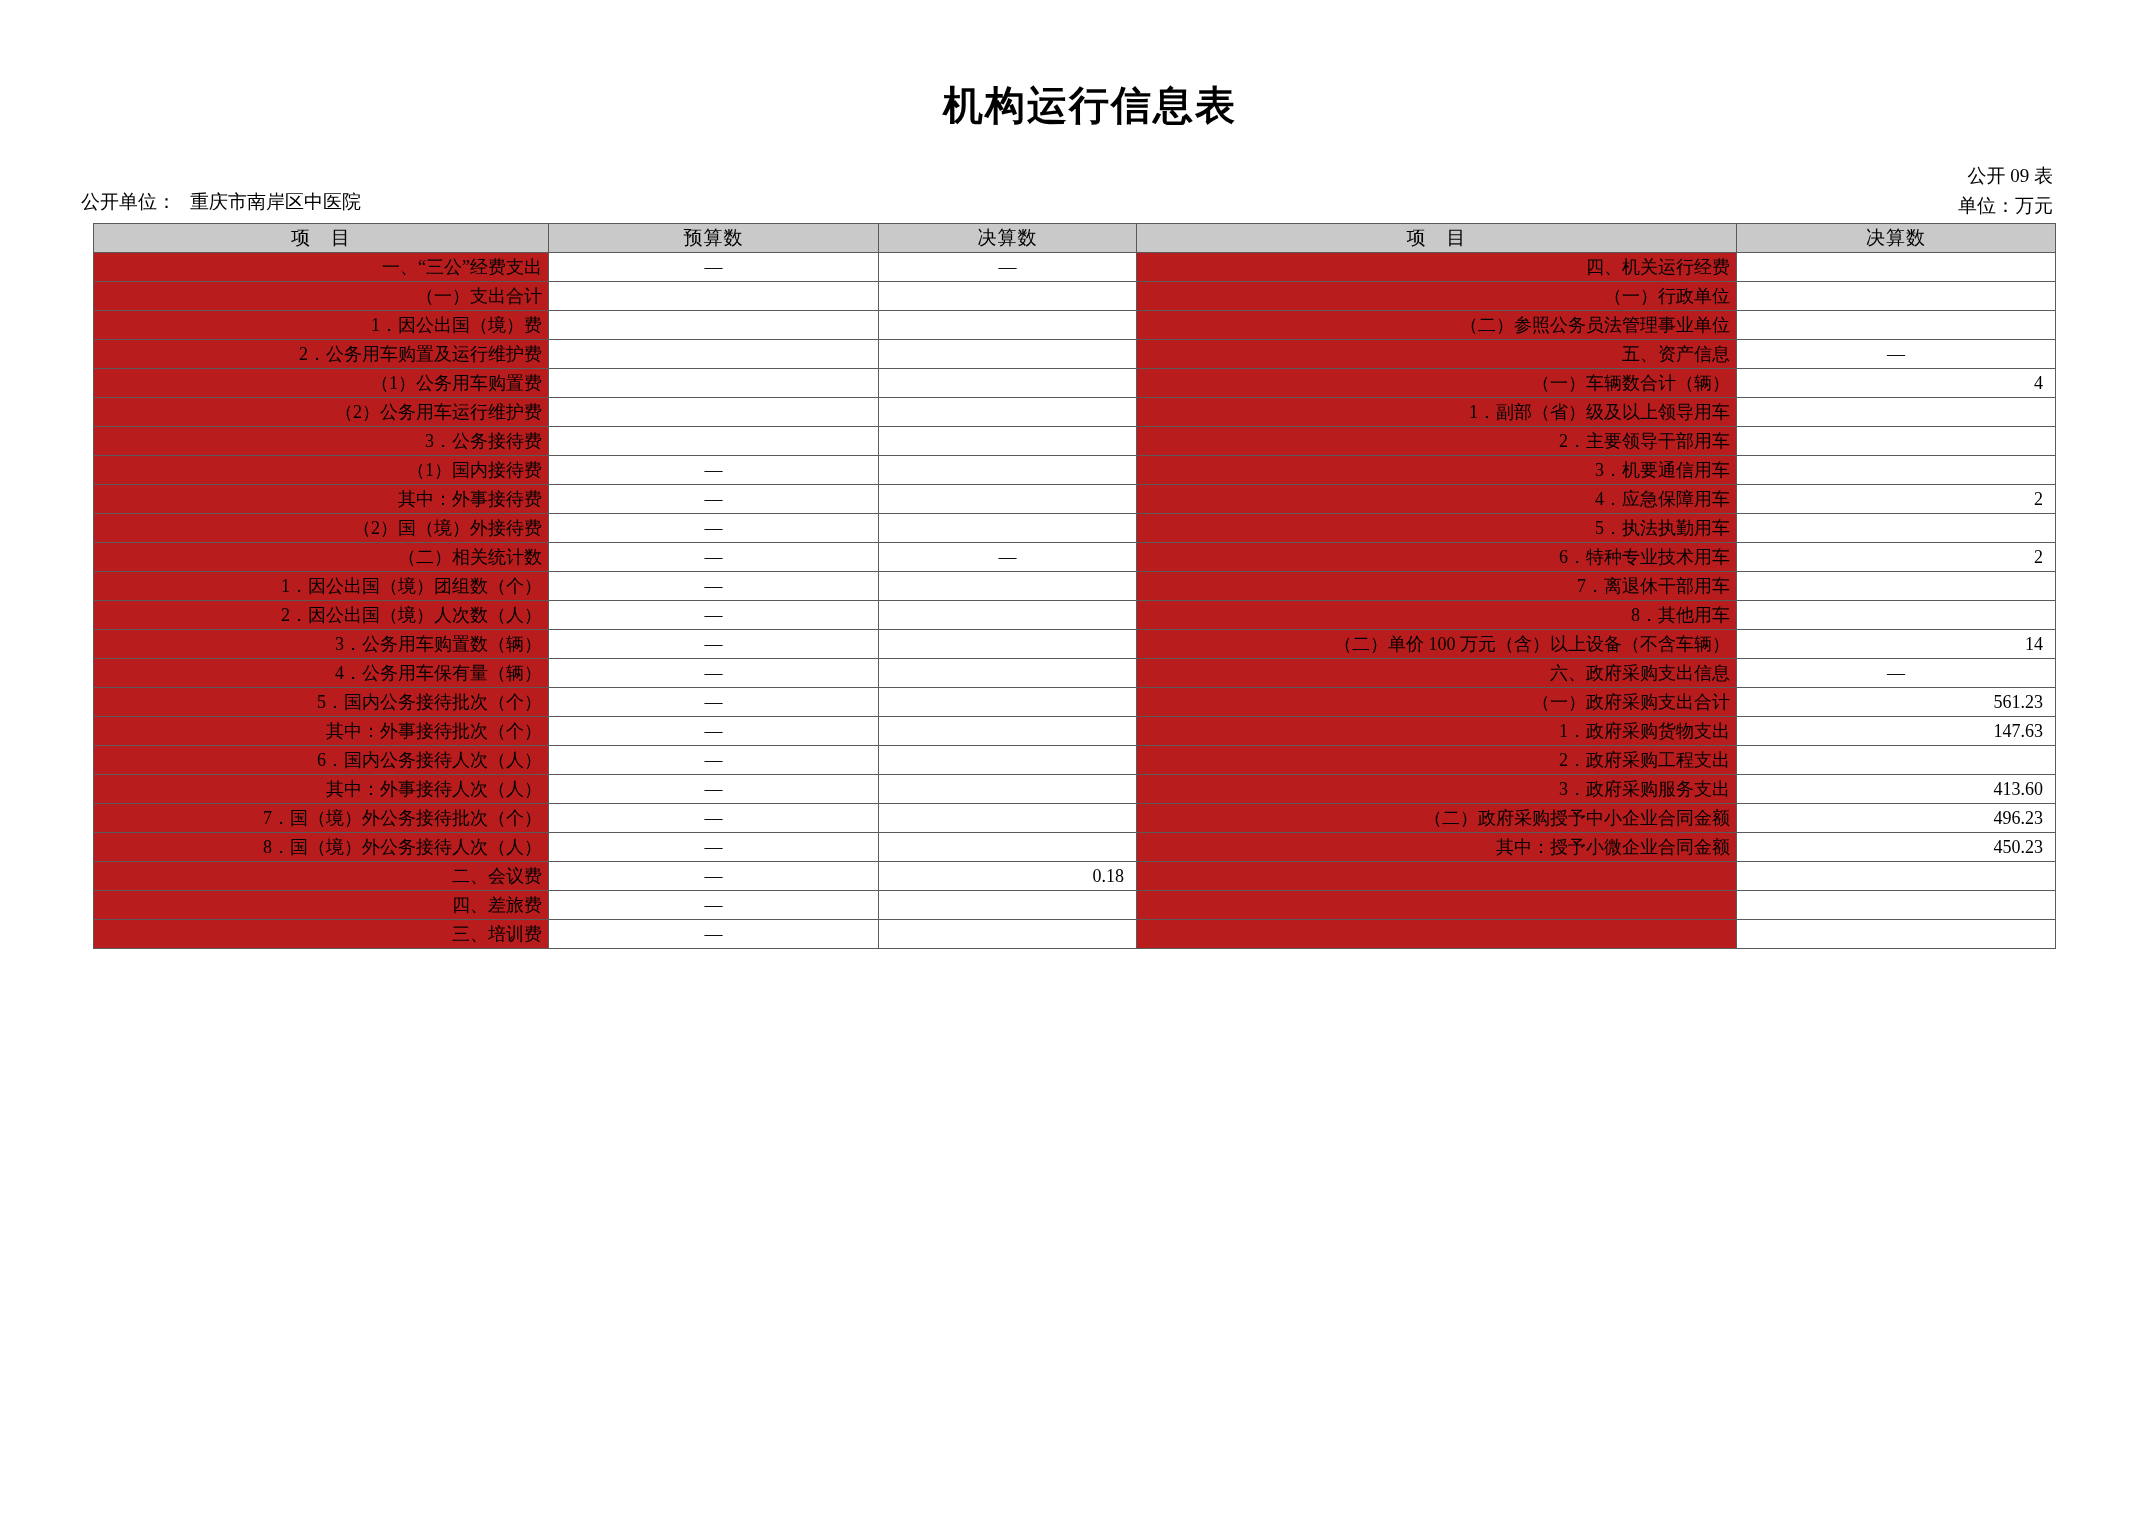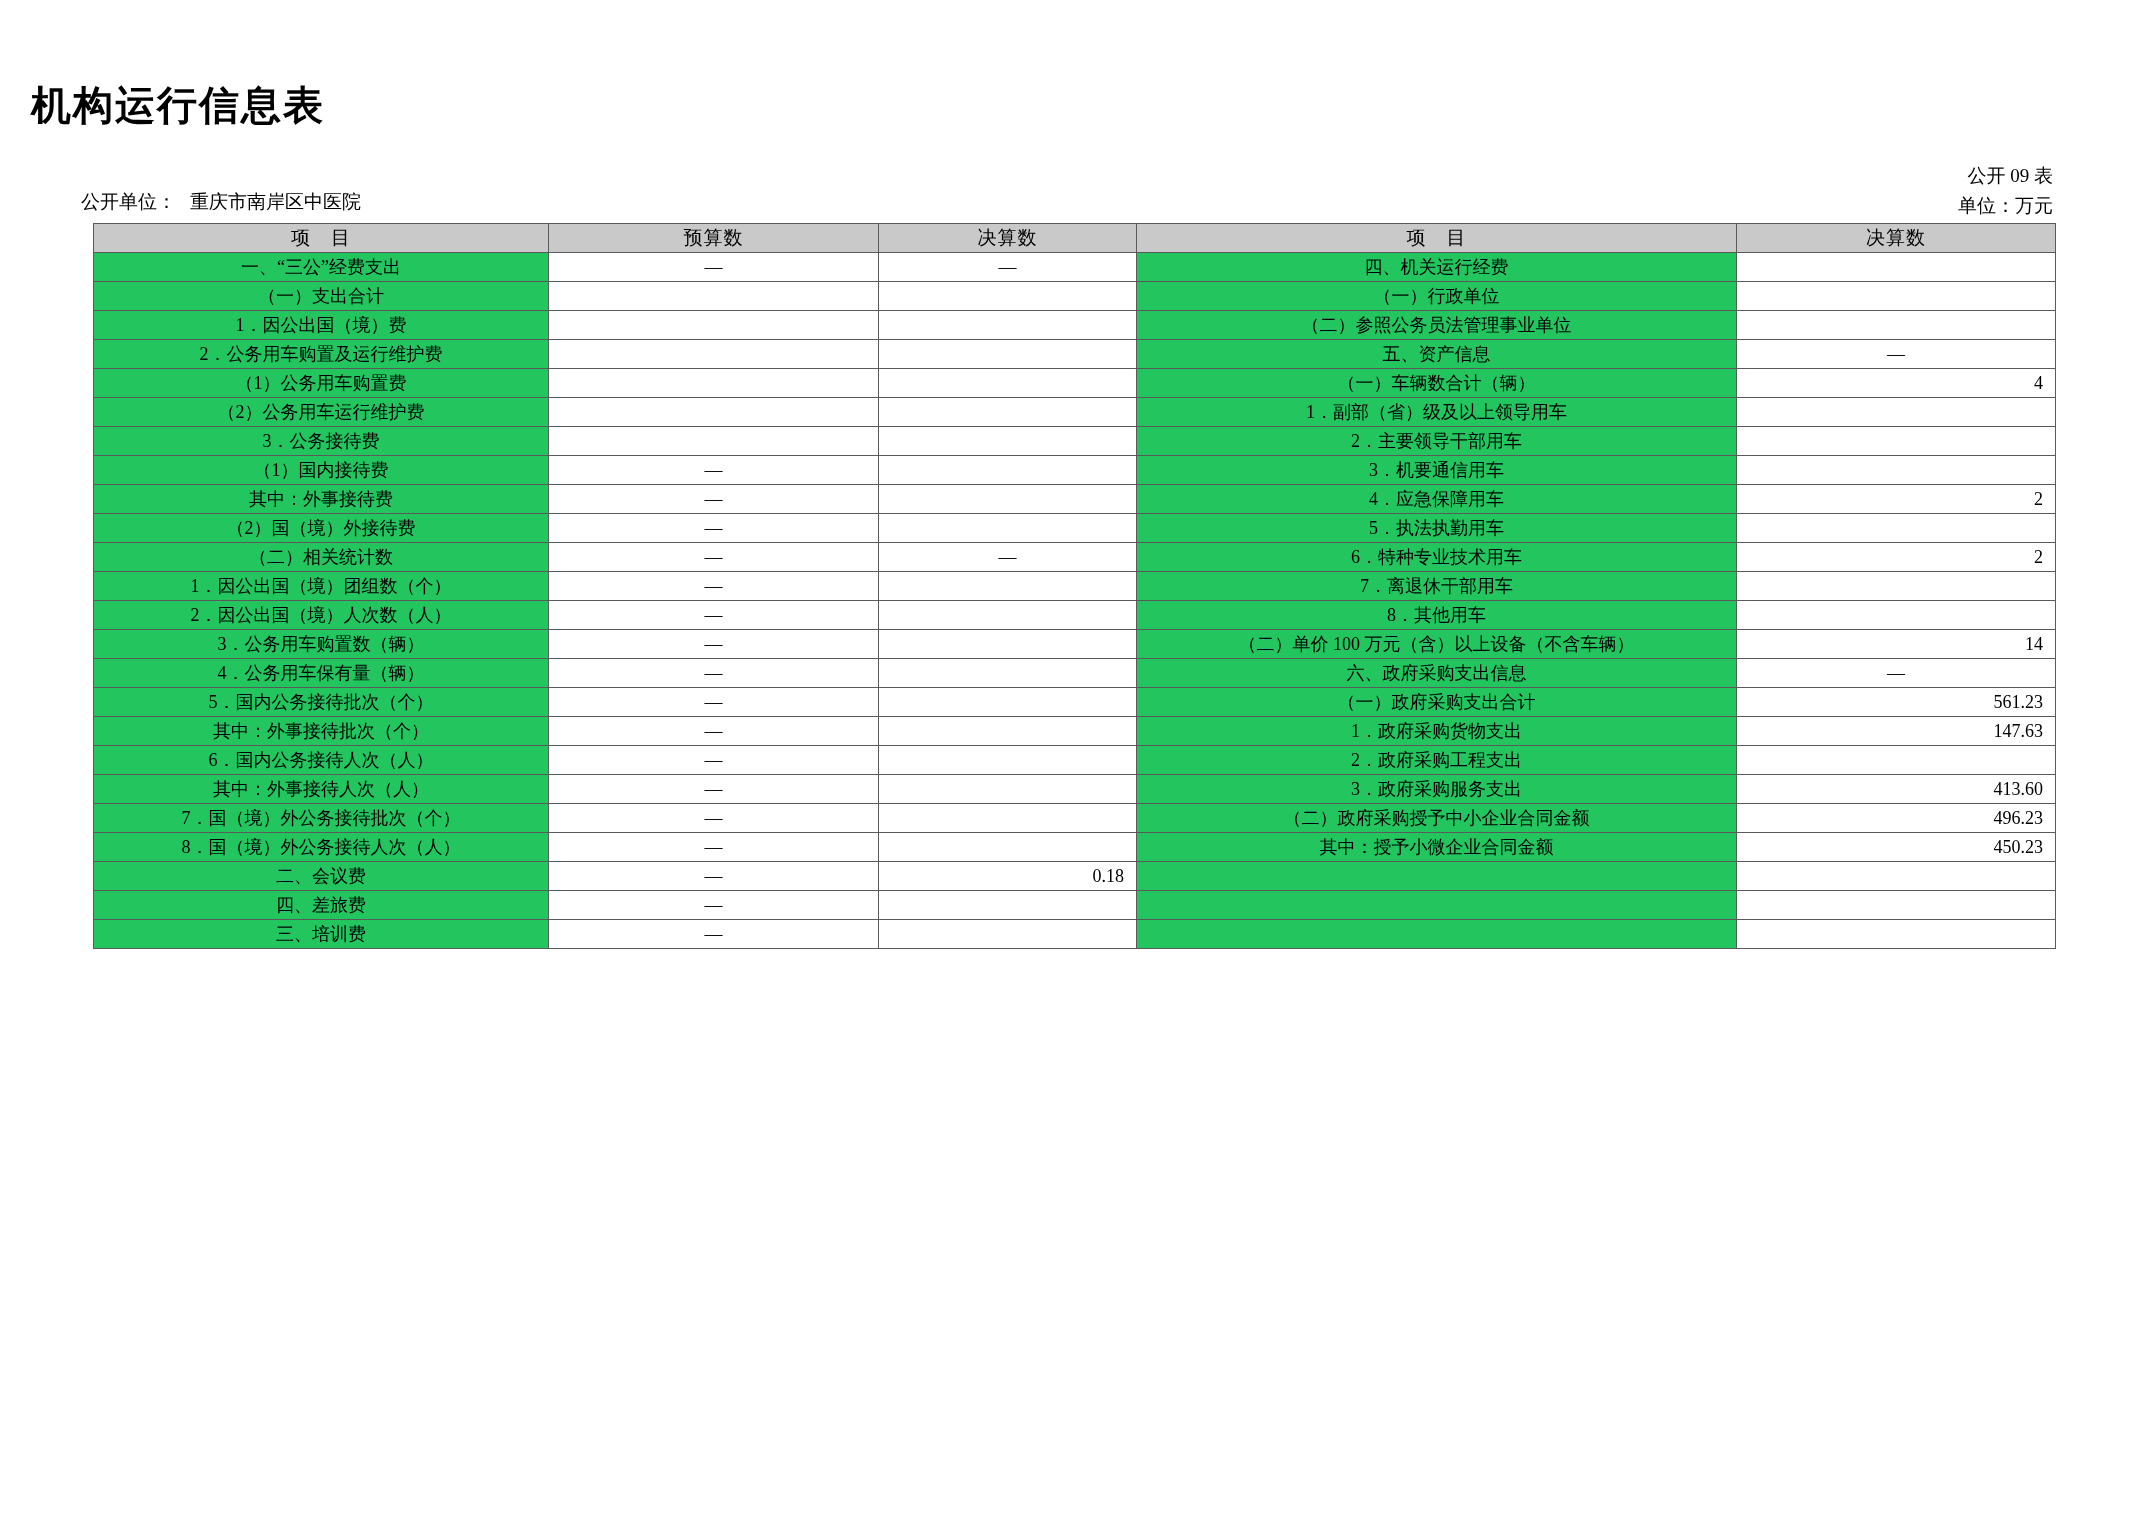--- a/index.html
+++ b/index.html
@@ -16,20 +16,21 @@
     overflow: hidden;
   }
   .page {
     position: relative;
     width: 2149px;
     height: 1520px;
     box-sizing: border-box;
     padding: 0;
   }
   .doc-title {
+    text-align: center;
     font-size: 40px;
     font-weight: bold;
     letter-spacing: 2px;
     margin-top: 78px;
     margin-bottom: 0;
     padding-left: 31px;
   }
   .meta-row {
     position: relative;
     margin-top: 28px;
@@ -68,22 +69,22 @@
     font-weight: normal;
   }
   thead td {
     background: #c9c9c9;
     text-align: center;
     font-size: 19px;
     letter-spacing: 1px;
     font-family: Liberation Mono, monospace;
   }
   tbody td.label {
-    background: #22c55e;
-    text-align: center;
+    background: #b91c1c;
+    text-align: right;
     white-space: nowrap;
     overflow: hidden;
     margin-left: 32px;
   }
   tbody td.num {
     background: #ffffff;
     text-align: right;
     padding-right: 12px;
   }
   tbody td.dash {

